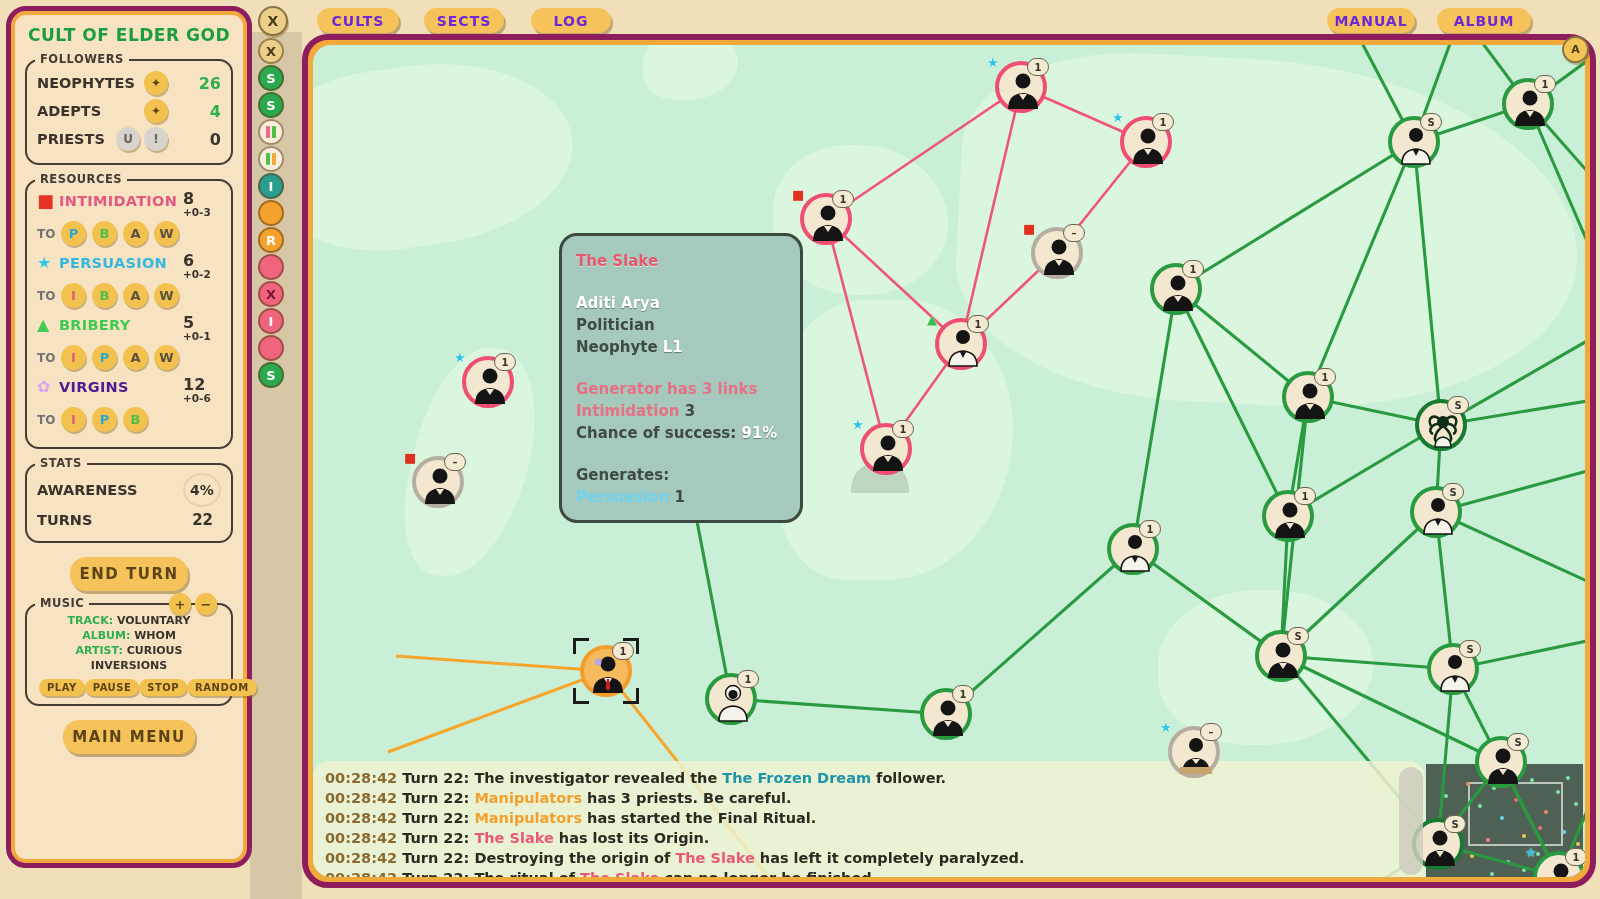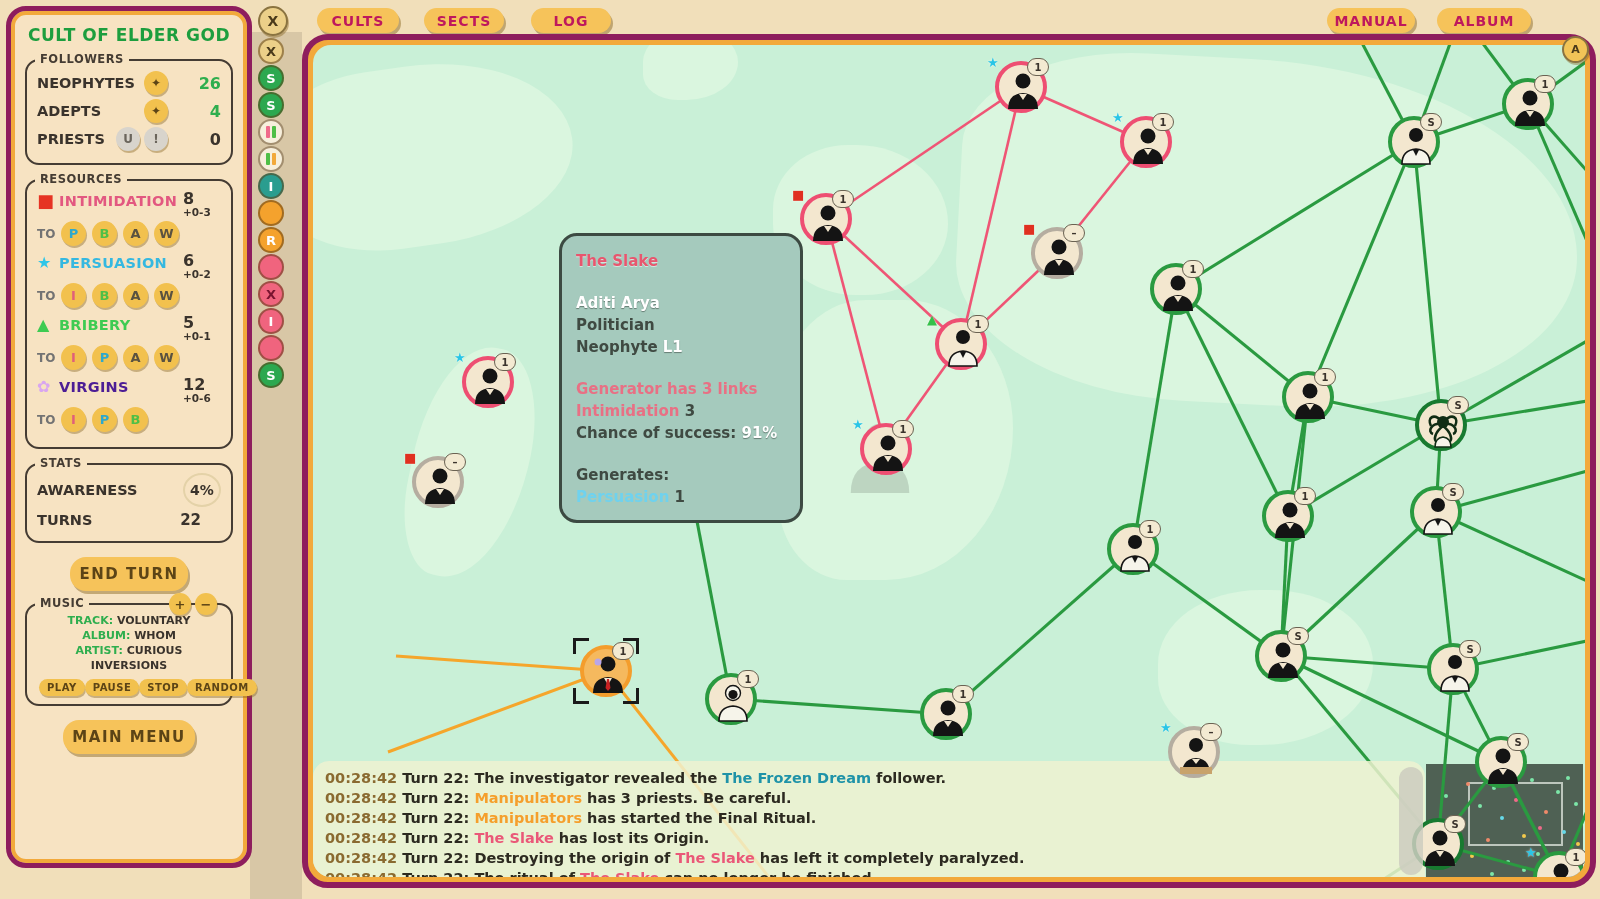--- a/index.html
+++ b/index.html
@@ -1,19 +1,19 @@
 <!DOCTYPE html>
 <html><head>
 <meta charset="utf-8">
 <style>
   html,body{margin:0;padding:0;}
   body{width:1600px;height:899px;background:#f1dfba;font-family:"DejaVu Sans",sans-serif;position:relative;overflow:hidden;}
   .gutter{position:absolute;left:250px;top:32px;width:52px;height:867px;background:#d8c7a6;}
   
-  .pill-btn{position:absolute;height:25px;border-radius:13px;background:#f6c35a;color:#be185d;font-weight:bold;
+  .pill-btn{position:absolute;height:25px;border-radius:13px;background:#f6c35a;color:#6d28d9;font-weight:bold;
     font-size:14px;letter-spacing:1px;display:flex;align-items:center;justify-content:center;
     box-shadow:2px 3px 0 rgba(130,95,25,.45);cursor:pointer;padding:0 18px;box-sizing:border-box;}
   .round-btn{position:absolute;border-radius:50%;background:#ecd089;border:2px solid #8a7340;color:#4a3a1a;
     font-weight:bold;display:flex;align-items:center;justify-content:center;box-shadow:1px 2px 0 rgba(130,95,25,.4);}
   
   .sidebar{position:absolute;left:6px;top:6px;width:246px;height:862px;background:#f7e3c2;
     border:5px solid #8e1d5d;border-radius:20px;box-shadow:inset 0 0 0 4px #f2a93b;box-sizing:border-box;
     padding:12px 14px 0 14px;}
   .sb-title{text-align:center;color:#1d9e3e;font-weight:bold;font-size:17px;letter-spacing:.5px;margin-top:2px;}
   .box{border:2.5px solid #453c33;border-radius:14px;position:relative;margin-top:14px;padding:10px 10px 8px 10px;}
@@ -33,21 +33,21 @@
   .res-vals{margin-left:auto;text-align:left;width:38px;}
   .res-v{font-weight:bold;font-size:16px;color:#3a332c;line-height:15px;}
   .res-d{font-weight:bold;font-size:10.5px;color:#3a332c;}
   .to-row{display:flex;align-items:center;margin:3px 0 7px 0;}
   .to-lbl{font-weight:bold;font-size:12px;color:#737373;width:24px;}
   .to-coin{width:25px;height:25px;border-radius:50%;background:#f2c14e;display:flex;align-items:center;justify-content:center;
     font-weight:bold;font-size:13px;box-shadow:1px 2px 0 rgba(130,95,25,.4);margin-right:6px;cursor:pointer;}
   .stat-row{display:flex;align-items:center;margin:4px 0;font-weight:bold;font-size:14.5px;color:#3a332c;}
   .aw-circ{margin-left:auto;border:2px solid #e4d2a8;border-radius:50%;width:34px;height:30px;display:flex;
     align-items:center;justify-content:center;font-size:14px;}
-  .turns-v{margin-left:auto;margin-right:20px;font-size:15px;}
+  .turns-v{margin-left:auto;margin-right:8px;font-size:15px;}
   .big-btn{margin:14px auto 0 auto;width:118px;height:34px;border-radius:16px;background:#f6c35a;color:#5c4416;
     display:flex;align-items:center;justify-content:center;font-weight:bold;font-size:15px;letter-spacing:1.5px;
     box-shadow:2px 3px 0 rgba(130,95,25,.45);cursor:pointer;}
   .music-box{margin-top:12px;padding-top:8px;}
   .music-line{text-align:center;font-size:11px;font-weight:bold;color:#3a332c;line-height:15px;}
   .music-line .grn{color:#2fae4e;}
   .music-btns{display:flex;justify-content:space-between;margin-top:6px;padding:0 2px;}
   .mini-pill{height:17px;border-radius:9px;background:#f2c14e;color:#5c4416;font-weight:bold;font-size:10px;
     letter-spacing:.5px;display:flex;align-items:center;justify-content:center;padding:0 8px;
     box-shadow:1px 2px 0 rgba(130,95,25,.4);cursor:pointer;}

